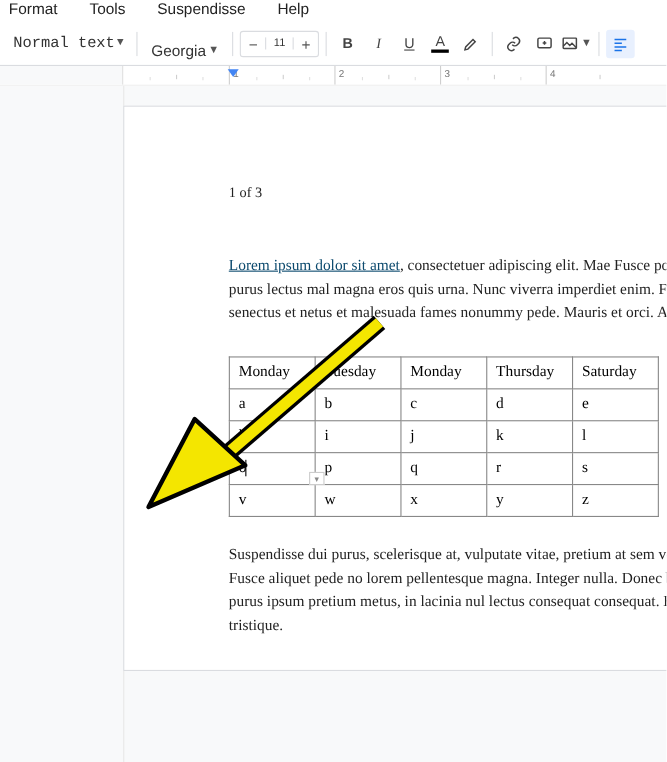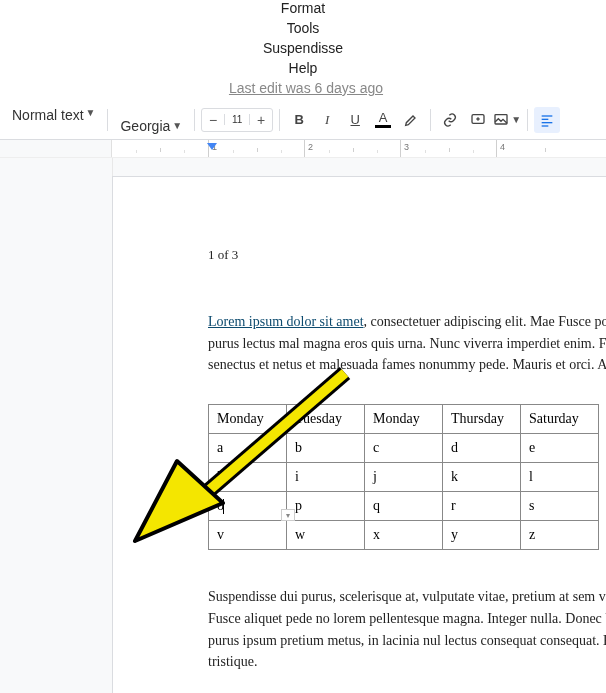--- a/index.html
+++ b/index.html
@@ -1,62 +1,61 @@
 <!DOCTYPE html>
 <html><head>
 <meta charset="utf-8">
 <style>
   * { margin:0; padding:0; box-sizing:border-box; }
   body { font-family: Arial, sans-serif; background:#fff; overflow:hidden; width:606px; height:693px; position:relative; }
-  .menubar { display:flex; gap:4px; padding:0 8px 6px 8px; font-size:14px; color:#222; align-items:center;flex-direction:column; }
+  .menubar { display:flex; gap:29px; padding:0 8px 6px 8px; font-size:14px; color:#222; align-items:center; }
   .menubar span { cursor:default; }
   .edit-info { color:#888; text-decoration:underline; margin-left:6px; }
   .toolbar { background:#fff; border-bottom:1px solid #dadce0; padding:4px 6px 6px 6px; display:flex; align-items:center; gap:2px; height:38px; }
   .tb-group { display:flex; align-items:center; gap:2px; }
   .tb-sep { width:1px; height:22px; background:#dadce0; margin:0 4px; }
   .tb-btn { min-width:26px; height:26px; display:flex; align-items:center; justify-content:center; border-radius:3px; color:#444; font-size:13px; }
   .tb-chev { font-size:10px; color:#555; margin-left:2px; }
-  .style-dd { min-width:78px; padding:0 6px; font-size:14px; color:#333; display:flex; align-items:flex-start; justify-content:space-between; height:26px; }
+  .style-dd { min-width:78px; padding:0 6px; font-size:14px; color:#333; display:flex; align-items:center; justify-content:space-between; height:26px;font-family:Liberation Mono, monospace; }
   .font-dd { min-width:68px; padding:0 6px; font-size:14px; color:#333; display:flex; align-items:center; justify-content:space-between; height:26px;margin-top:12px; }
   .size-box { display:flex; align-items:center; border:1px solid #dadce0; border-radius:3px; height:24px; }
   .size-box .sbtn { width:22px; text-align:center; font-size:14px; color:#555; line-height:22px; }
   .size-box .sval { width:26px; text-align:center; font-size:10px; color:#333; border-left:1px solid #dadce0; border-right:1px solid #dadce0; }
   .ruler { height:18px; background:#fff; border-bottom:1px solid #eee; position:relative; font-size:9px; color:#777; overflow:hidden; }
   .ruler-inner { position:absolute; left:112px; top:0; height:100%; display:flex; align-items:center; }
   .ruler-tick { width:96px; position:relative; height:100%; border-left:1px solid #cfcfcf; }
   .ruler-tick span { position:absolute; top:2px; left:3px; }
   .ruler-half { position:absolute; left:48px; top:8px; width:1px; height:4px; background:#cfcfcf; }
   .ruler-q { position:absolute; top:10px; width:1px; height:3px; background:#e0e0e0; }
   .indent-marker { position:absolute; left:207px; top:3px; width:0; height:0; border-left:5px solid transparent; border-right:5px solid transparent; border-top:7px solid #4285f4; }
   .ruler-left { position:absolute; left:0; top:0; height:100%; width:112px; background:#f8f9fa; border-right:1px solid #e0e0e0; }
   .canvas { background:#f8f9fa; height:637px; position:relative; overflow:hidden; }
   .page { position:absolute; left:112px; top:18px; width:700px; background:#fff; border:1px solid #dadce0; padding:70px 0 0 95px; font-family: Georgia, serif; }
   .vline { position:absolute; left:112px; top:0; width:1px; height:100%; background:#e8e8e8; }
   .page .pgnum { font-size:13px; color:#222; margin-bottom:48px; }
   .para { font-size:14px; line-height:1.55; color:#222; margin-bottom:28px; white-space:normal; }
   .link { color:#0c4a6e; text-decoration:underline; }
-  table.doc { border-collapse:collapse; margin-bottom:36px; }
+  table.doc { border-collapse:collapse; margin-bottom:24px; }
   table.doc td { border:1px solid #888; padding:6px 8px; font-size:14px; min-width:78px; }
   table.doc td.hdr { font-weight:normal; }
   .active-cell { position:relative; }
   .cursor { display:inline-block; width:1px; height:15px; background:#000; vertical-align:middle; margin-left:-1px; }
   .row-handle { position:absolute; width:14px; height:12px; border:1px solid #ccc; background:#fff; font-size:8px; color:#888; display:flex; align-items:center; justify-content:center; }
   .arrow-overlay { position:absolute; pointer-events:none; }
   svg.icn { width:16px; height:16px; display:block; }
   .align-btn { background:#e8f0fe; border-radius:3px; }
 </style>
 </head>
 <body>
 
 <div class="menubar">
   <span>Format</span>
   <span>Tools</span>
   <span>Suspendisse</span>
   <span>Help</span>
-  <span class="edit-info">Last edit was 6 days ago</span>
 </div>
 
 <div class="toolbar">
   <div class="tb-group">
     <div class="style-dd">
       <span>Normal text</span>
       <span class="tb-chev">▼</span>
     </div>
   </div>
   <div class="tb-sep"></div>

